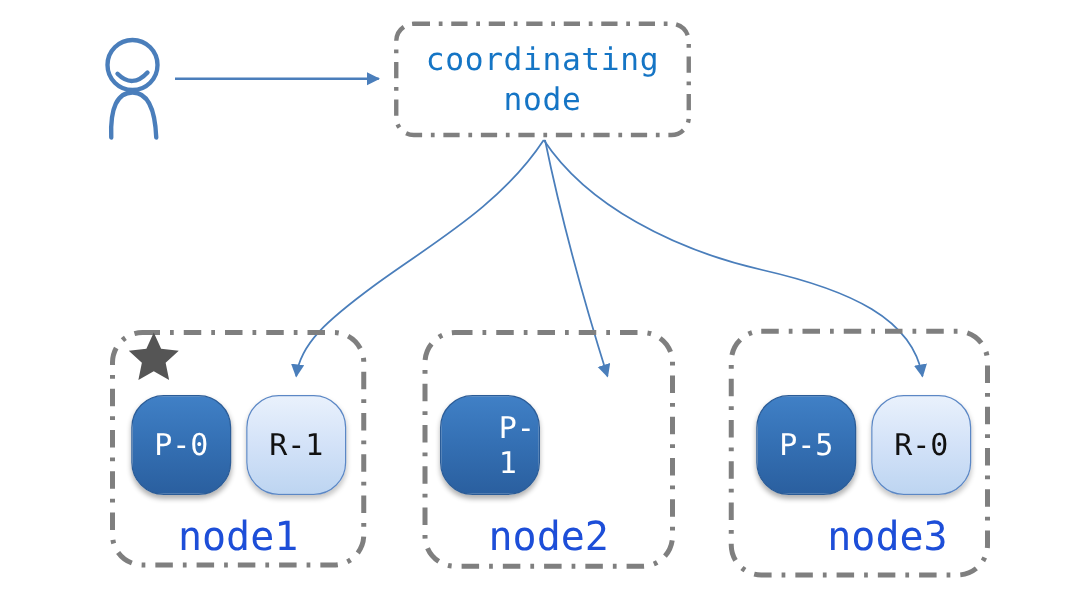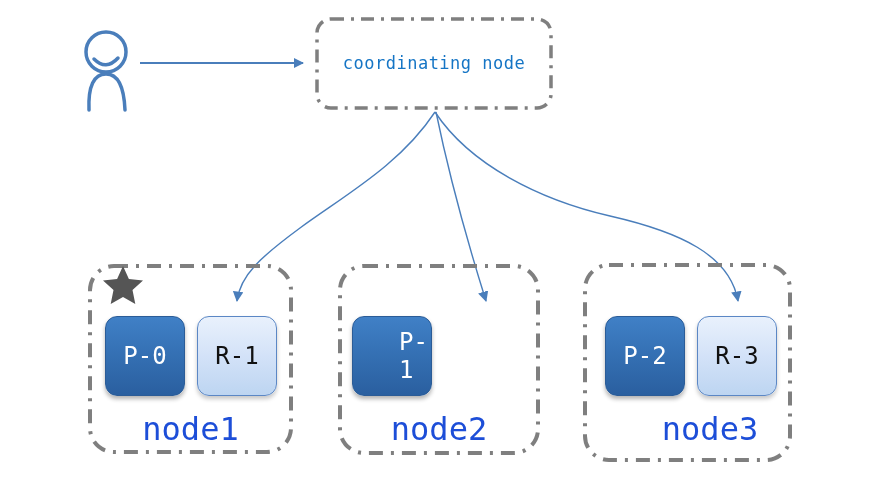--- a/index.html
+++ b/index.html
@@ -25,42 +25,42 @@
   .coord-label {
     position: absolute;
     left: 315px;
     top: 17px;
     width: 238px;
     height: 93px;
     display: flex;
     align-items: center;
     justify-content: center;
     text-align: center;
-    font-size: 17px;
+    font-size: 25px;
     line-height: 1.25;
     color: #1575c5;
     letter-spacing: 0.5px;
   }
   .node-label {
     position: absolute;
     top: 410px;
     height: 32px;
     text-align: center;
     font-size: 32px;
     color: #1d4ed8;
   }
   .node-label.n1 { left: 88px;  width: 205px; }
   .node-label.n2 { left: 338px; width: 202px; }
   .node-label.n3 { left: 606px; width: 208px; }
   .shard {
     position: absolute;
     top: 316px;
     width: 80px;
     height: 80px;
-    border-radius: 12px;
+    border-radius: 26px;
     display: flex;
     align-items: center;
     justify-content: center;
     font-size: 24px;
     box-sizing: border-box;
   }
   .shard.primary {
     background: linear-gradient(180deg, #4080c6 0%, #3571b5 45%, #2a5f9f 100%);
     border: 1px solid #2b5c97;
     color: #ffffff;
@@ -114,17 +114,17 @@
 
   <div class="coord-label">coordinating node</div>
 
   <div class="shard primary p1">P-0</div>
   <div class="shard replica r1">R-1</div>
   <div class="node-label n1">node1</div>
 
   <div class="shard primary p2">P-1</div>
   <div class="node-label n2">node2</div>
 
-  <div class="shard primary p3">P-2</div>
-  <div class="shard replica r3">R-3</div>
+  <div class="shard primary p3">P-5</div>
+  <div class="shard replica r3">R-0</div>
   <div class="node-label n3">node3</div>
 
 </div>
 
 </body></html>

